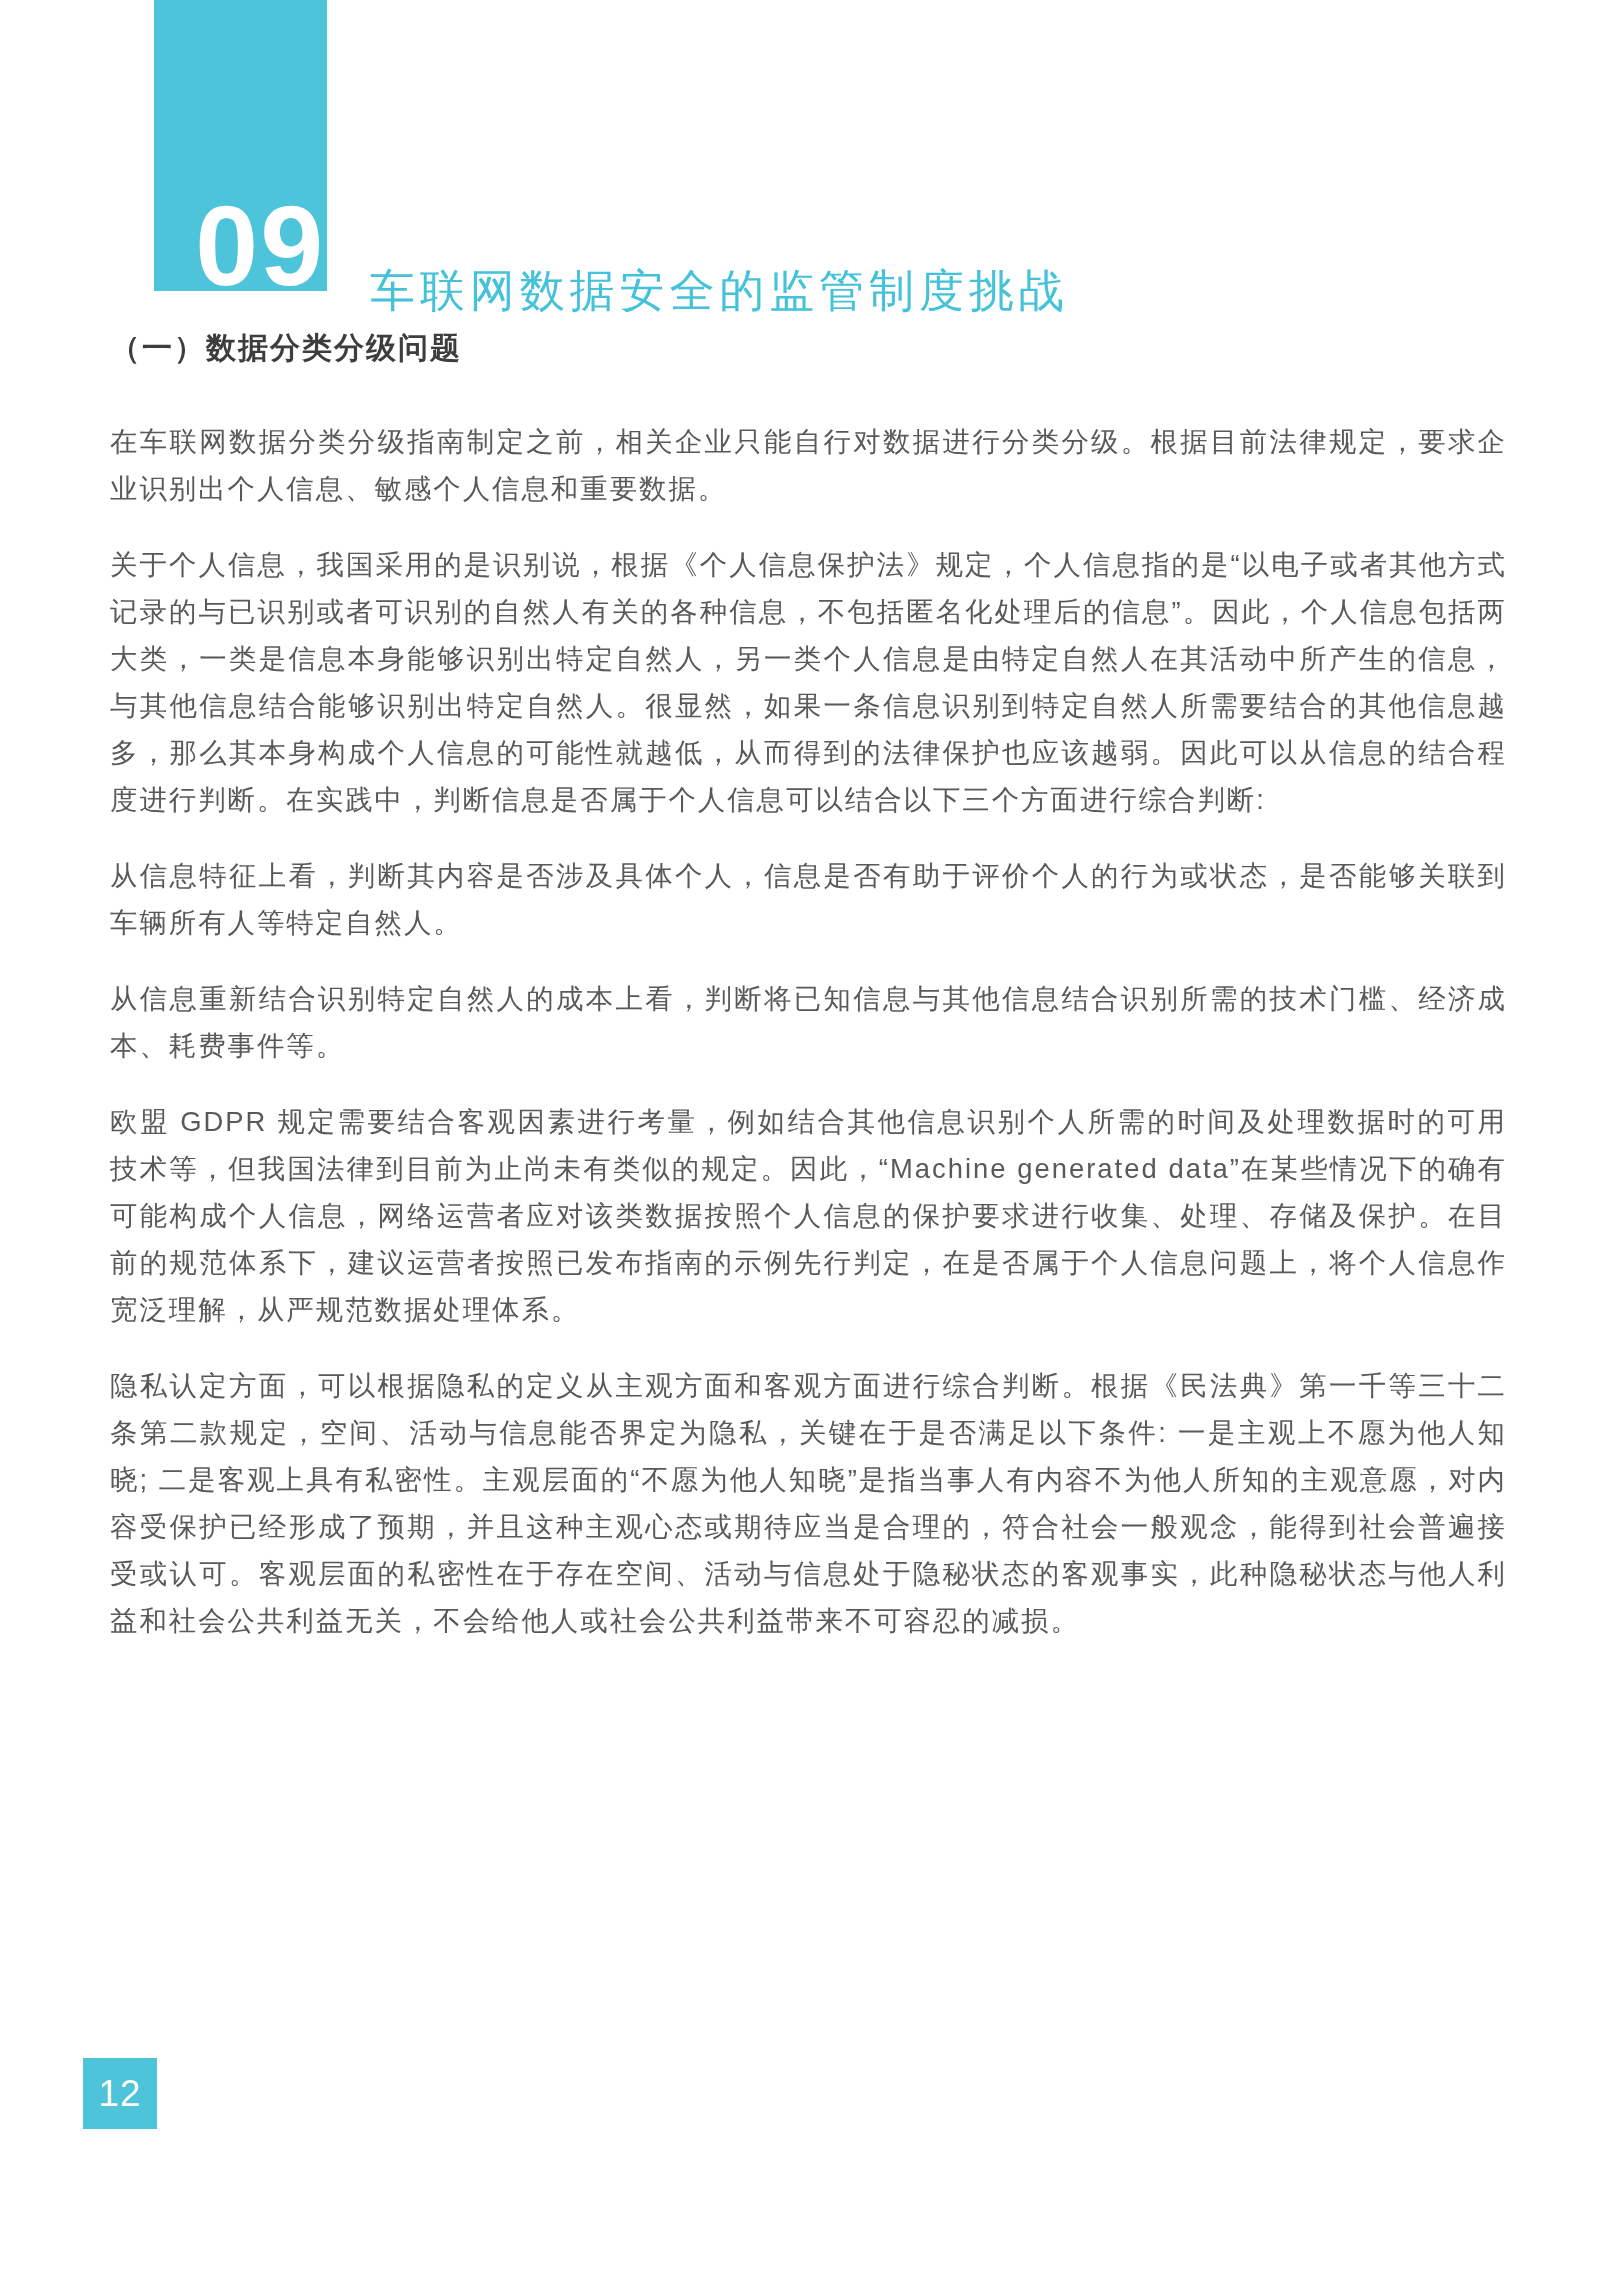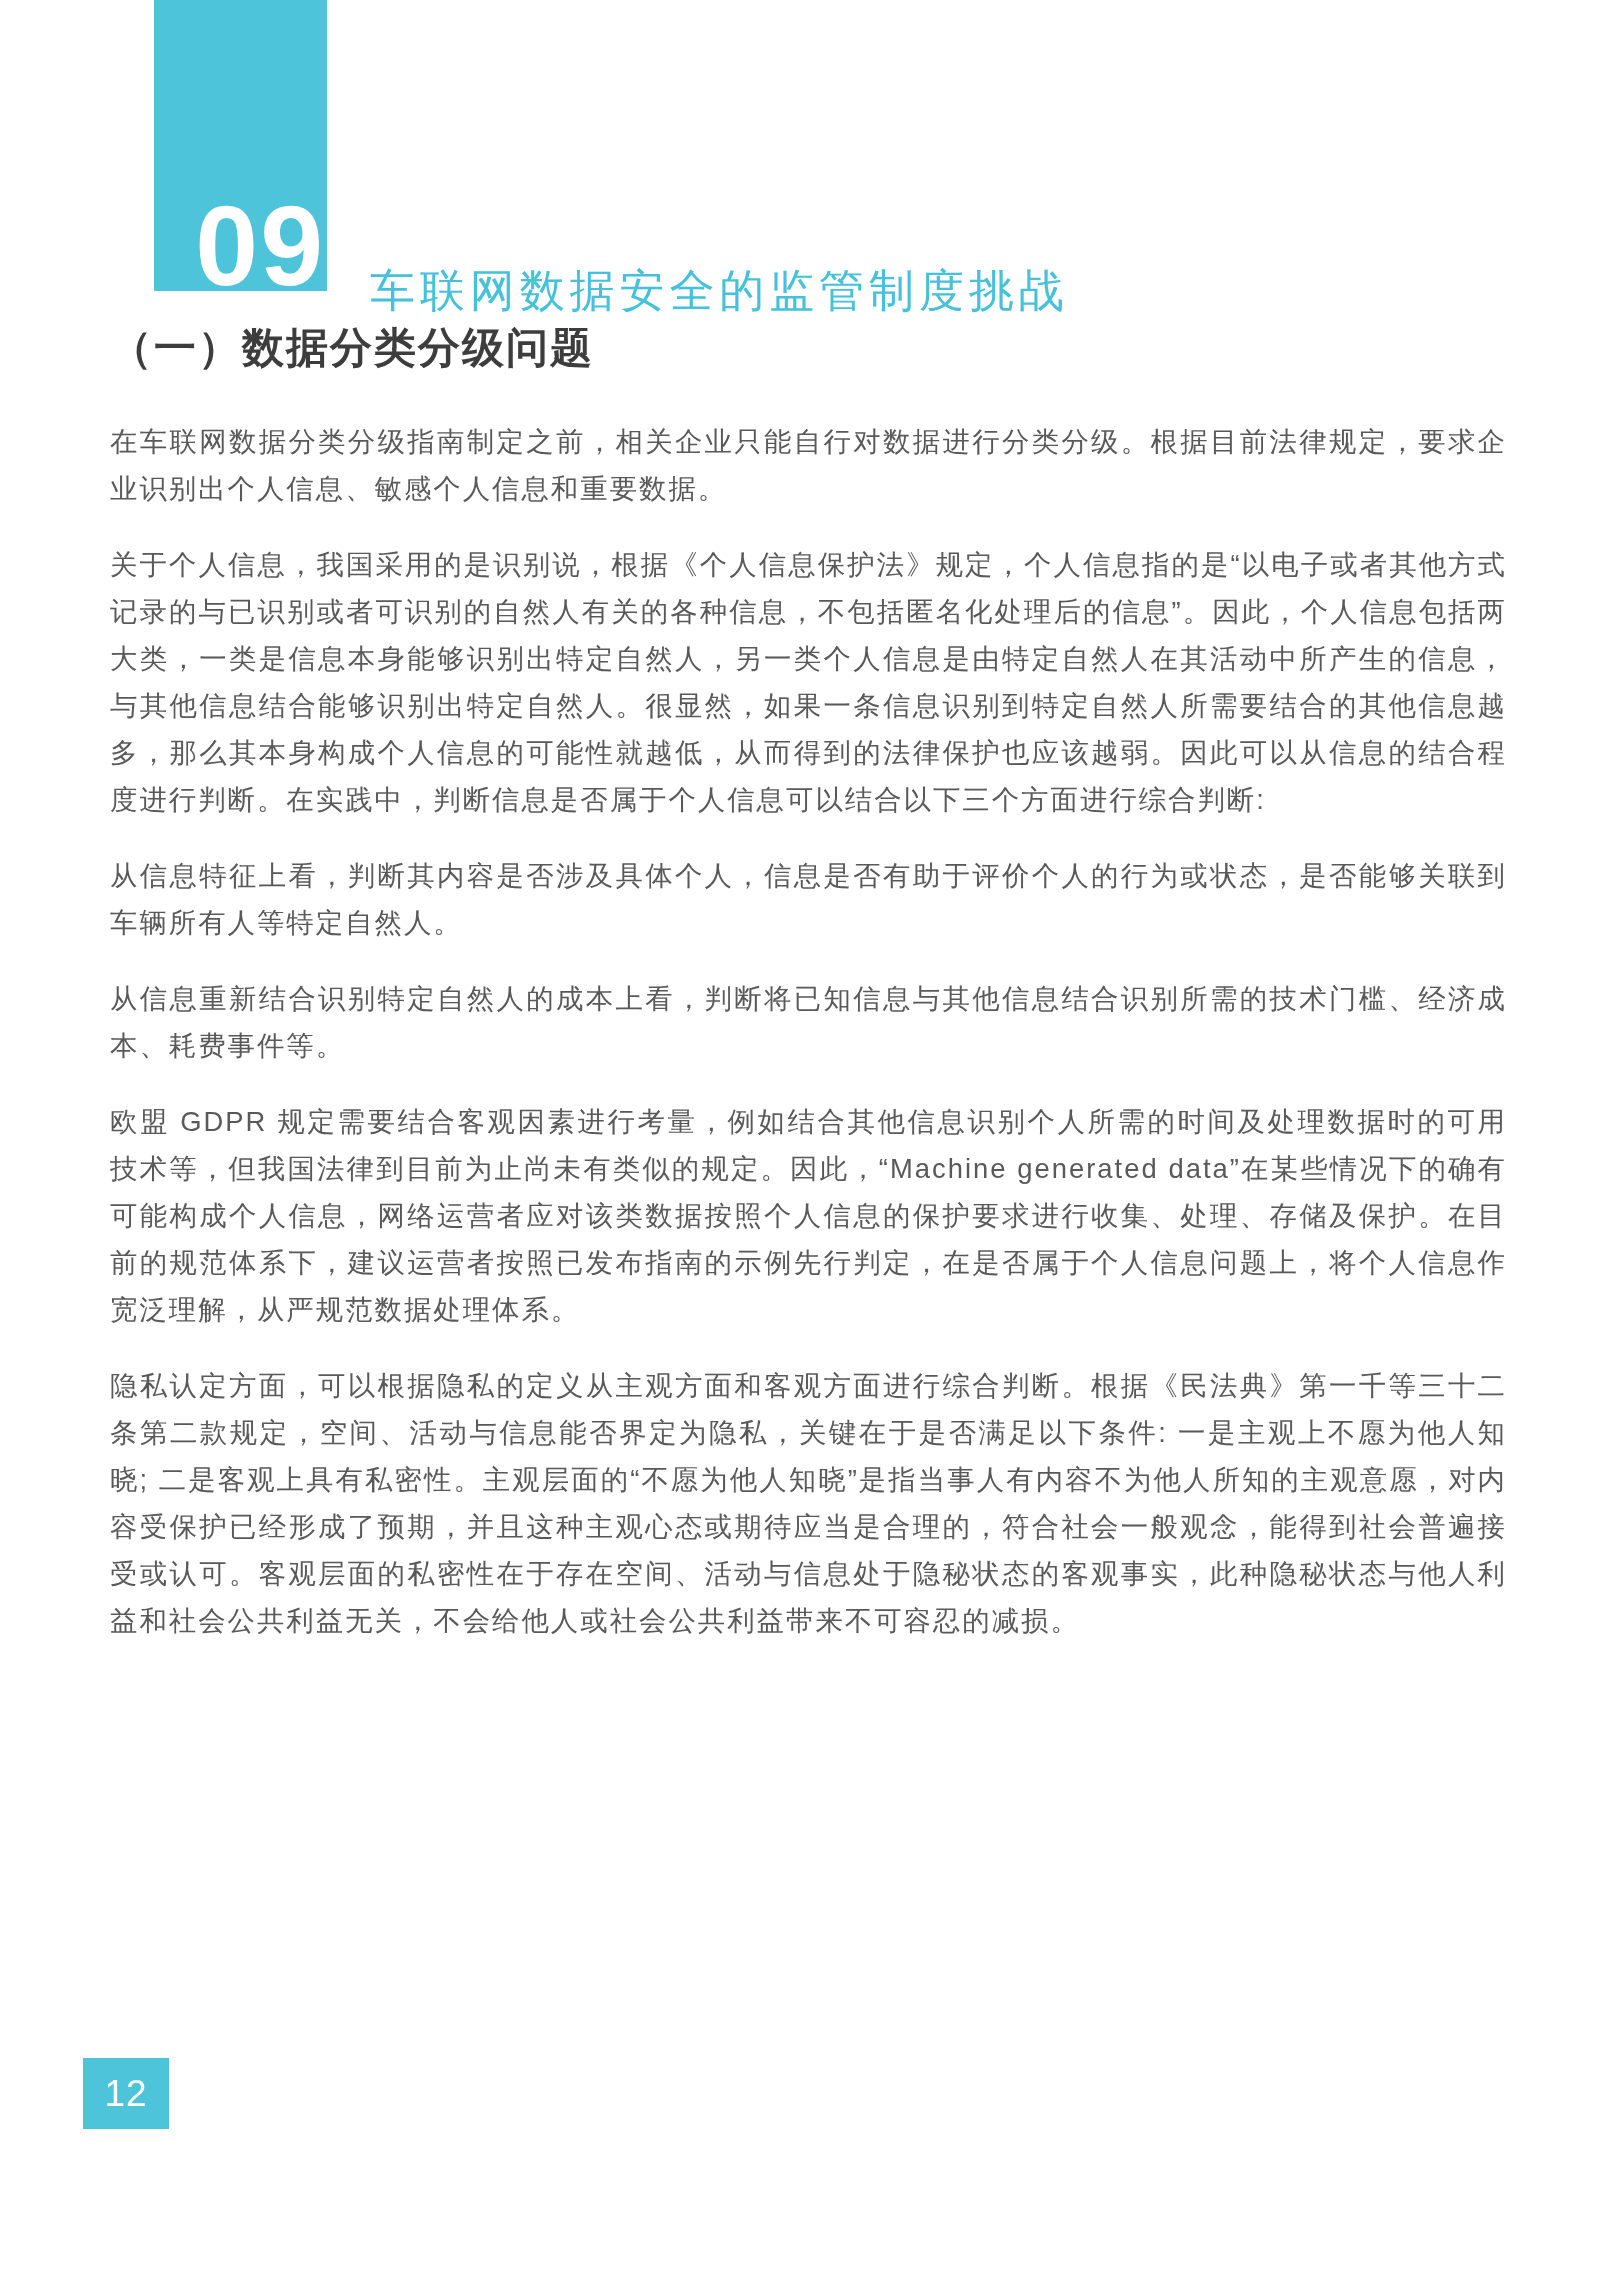--- a/index.html
+++ b/index.html
@@ -44,21 +44,21 @@
 
   
   .content {
     position: absolute;
     left: 110px;
     right: 113px;
     top: 330px;
   }
   .section-heading {
     margin: 0;
-    font-size: 42px;
+    font-size: 30px;
     line-height: 36px;
     font-weight: bold;
     color: #3D3D3D;
     letter-spacing: 2px;
   }
   .paragraphs { margin-top: 52px; }
   .paragraphs p {
     margin: 0 0 29px 0;
     font-size: 27.4px;
     line-height: 47px;
@@ -68,21 +68,21 @@
     text-align: justify;
     text-justify: inter-character;
   }
   .paragraphs p:last-child { margin-bottom: 0; }
 
   
   .page-number-badge {
     position: absolute;
     left: 83px;
     top: 2058px;
-    width: 86px;
+    width: 74px;
     height: 71px;
     background: #4EC4DB;
     color: #ffffff;
     font-size: 37px;
     font-weight: 400;
     display: flex;
     align-items: center;
     justify-content: center;
     letter-spacing: 1px;
   }

